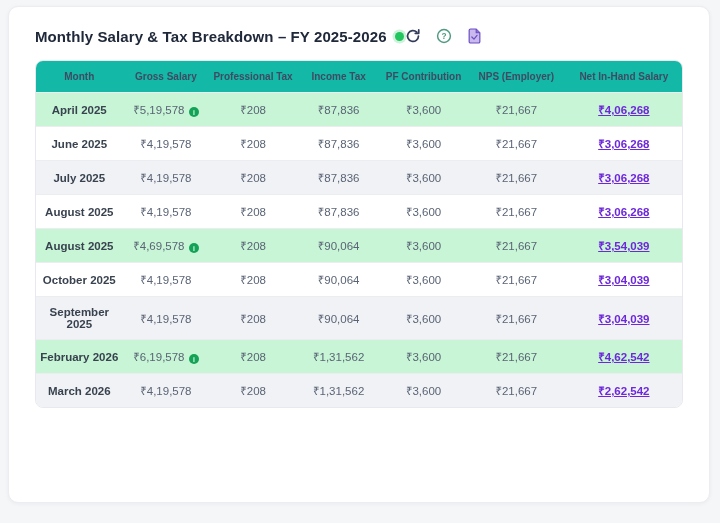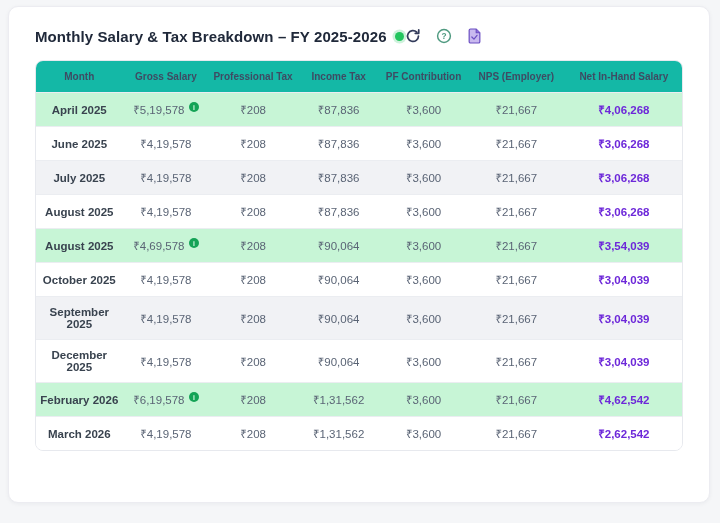--- a/index.html
+++ b/index.html
@@ -51,22 +51,22 @@
     background:#14b8a6;color:#3e4b63;font-weight:700;
     padding:10px 3px;text-align:center;font-size:10px;
   }
   tbody td{
     padding:9px 3px;text-align:center;color:#5a6475;
     border-top:1px solid #ebedf1;background:#ffffff;
   }
   tbody tr:nth-child(odd) td{background:#f1f2f5;}
   tbody tr.highlight td{background:#c7f5d6;}
   td.month{color:#39434f;font-weight:600;}
-  td.net{color:#6d28d9;font-weight:700;}
-  .cellwrap{display:inline-flex;align-items:flex-start;gap:4px;justify-content:center;}
+  td.net{color:#6d28d9;font-weight:700;text-decoration:underline;}
+  .cellwrap{display:inline-flex;align-items:flex-end;gap:4px;justify-content:center;}
   .info-icon{display:inline-flex;line-height:0;cursor:pointer;}
 </style>
 </head>
 <body>
 
 <div class="card">
 
   <div class="card-header">
     <div class="title-wrap">
       <h1 class="page-title">Monthly Salary &amp; Tax Breakdown – FY 2025-2026</h1>
@@ -225,34 +225,20 @@
         <span>₹4,19,578</span>
 
       </span>
     </td>
     <td>₹208</td>
     <td>₹90,064</td>
     <td>₹3,600</td>
     <td>₹21,667</td>
     <td class="net">₹3,04,039</td>
   </tr>
-          <tr>
-    <td class="month">December 2025</td>
-    <td>
-      <span class="cellwrap">
-        <span>₹4,19,578</span>
-
-      </span>
-    </td>
-    <td>₹208</td>
-    <td>₹90,064</td>
-    <td>₹3,600</td>
-    <td>₹21,667</td>
-    <td class="net">₹3,04,039</td>
-  </tr>
           <tr class="highlight">
     <td class="month">February 2026</td>
     <td>
       <span class="cellwrap">
         <span>₹6,19,578</span>
         <span class="info-icon">
           <svg width="10" height="10" viewBox="0 0 10 10">
             <circle cx="5" cy="5" r="5" fill="#14a356"></circle>
             <text x="5" y="7.5" text-anchor="middle" font-size="6.8" font-weight="bold" fill="#dcfbe9" font-family="Liberation Sans, sans-serif">i</text>
           </svg>

